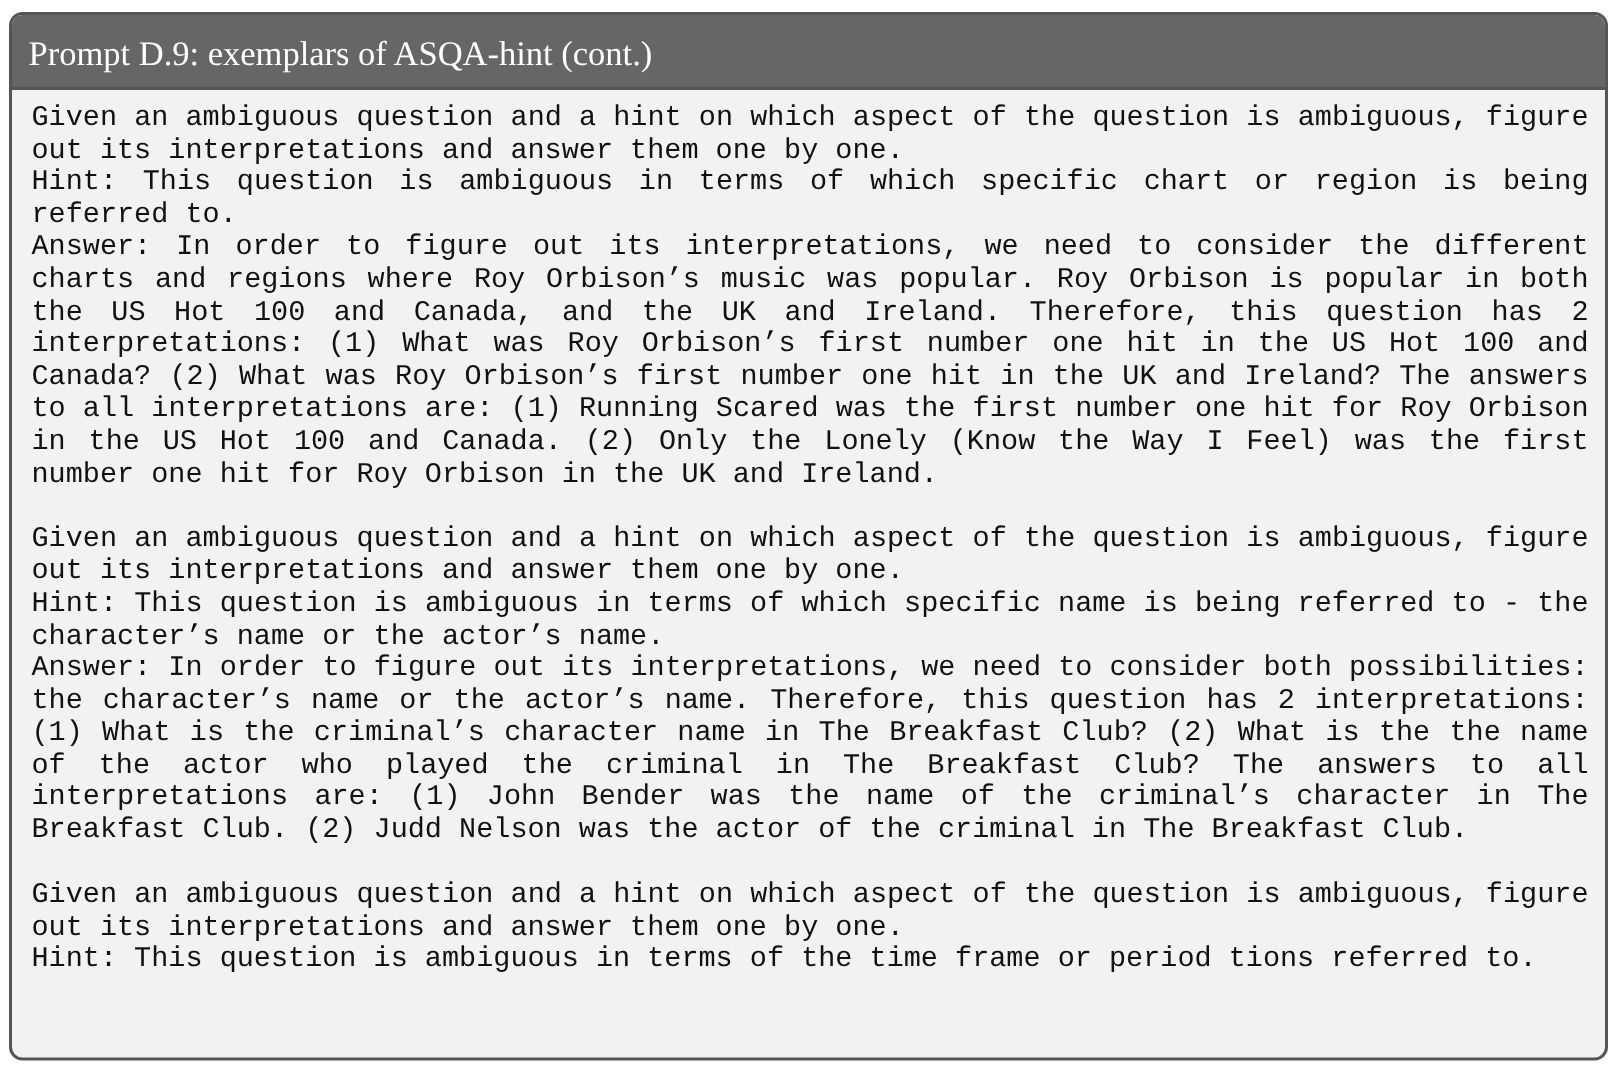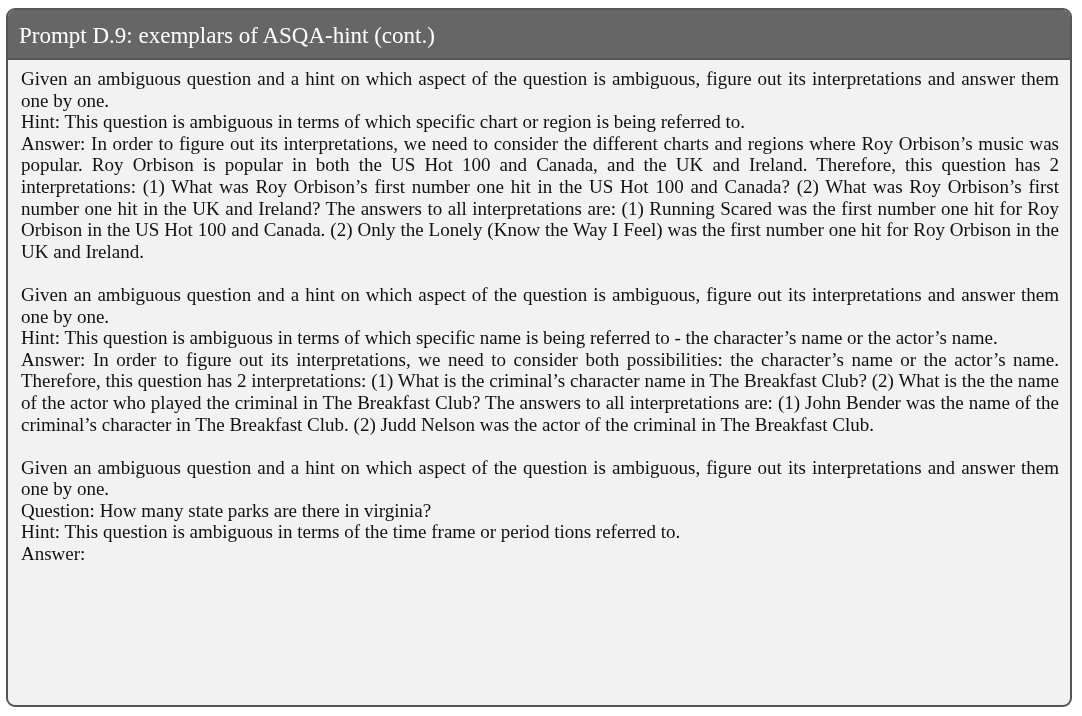--- a/index.html
+++ b/index.html
@@ -49,20 +49,21 @@
       line-height: 21.6px;
       color: #111111;
     }
     .exemplar {
       margin: 0 0 21.6px 0;
     }
     .exemplar p {
       margin: 0;
       text-align: justify;
       hyphens: manual;
+      font-family: Liberation Mono, monospace;
     }
     .exemplar p.instruction-spaced {
       text-align: justify;
     }
   </style>
 </head>
 <body>
 
 <div class="prompt-box">
   <div class="prompt-header">
@@ -77,19 +78,17 @@
     </div>
 
     <div class="exemplar">
       <p class="instruction-spaced">Given an ambiguous question and a hint on which aspect of the question is ambiguous, figure out its interpreta­tions and answer them one by one.</p>
       <p>Hint: This question is ambiguous in terms of which specific name is being referred to - the character’s name or the actor’s name.</p>
       <p>Answer: In order to figure out its interpretations, we need to consider both possibilities: the character’s name or the actor’s name. Therefore, this question has 2 interpretations: (1) What is the criminal’s character name in The Breakfast Club? (2) What is the the name of the actor who played the criminal in The Breakfast Club? The answers to all interpretations are: (1) John Bender was the name of the criminal’s character in The Breakfast Club. (2) Judd Nelson was the actor of the criminal in The Breakfast Club.</p>
     </div>
 
     <div class="exemplar">
       <p class="instruction-spaced">Given an ambiguous question and a hint on which aspect of the question is ambiguous, figure out its interpreta­tions and answer them one by one.</p>
-      <p>Question: How many state parks are there in virginia?</p>
       <p>Hint: This question is ambiguous in terms of the time frame or period tions referred to.</p>
-      <p>Answer:</p>
     </div>
 
   </div>
 </div>
 
 </body></html>

